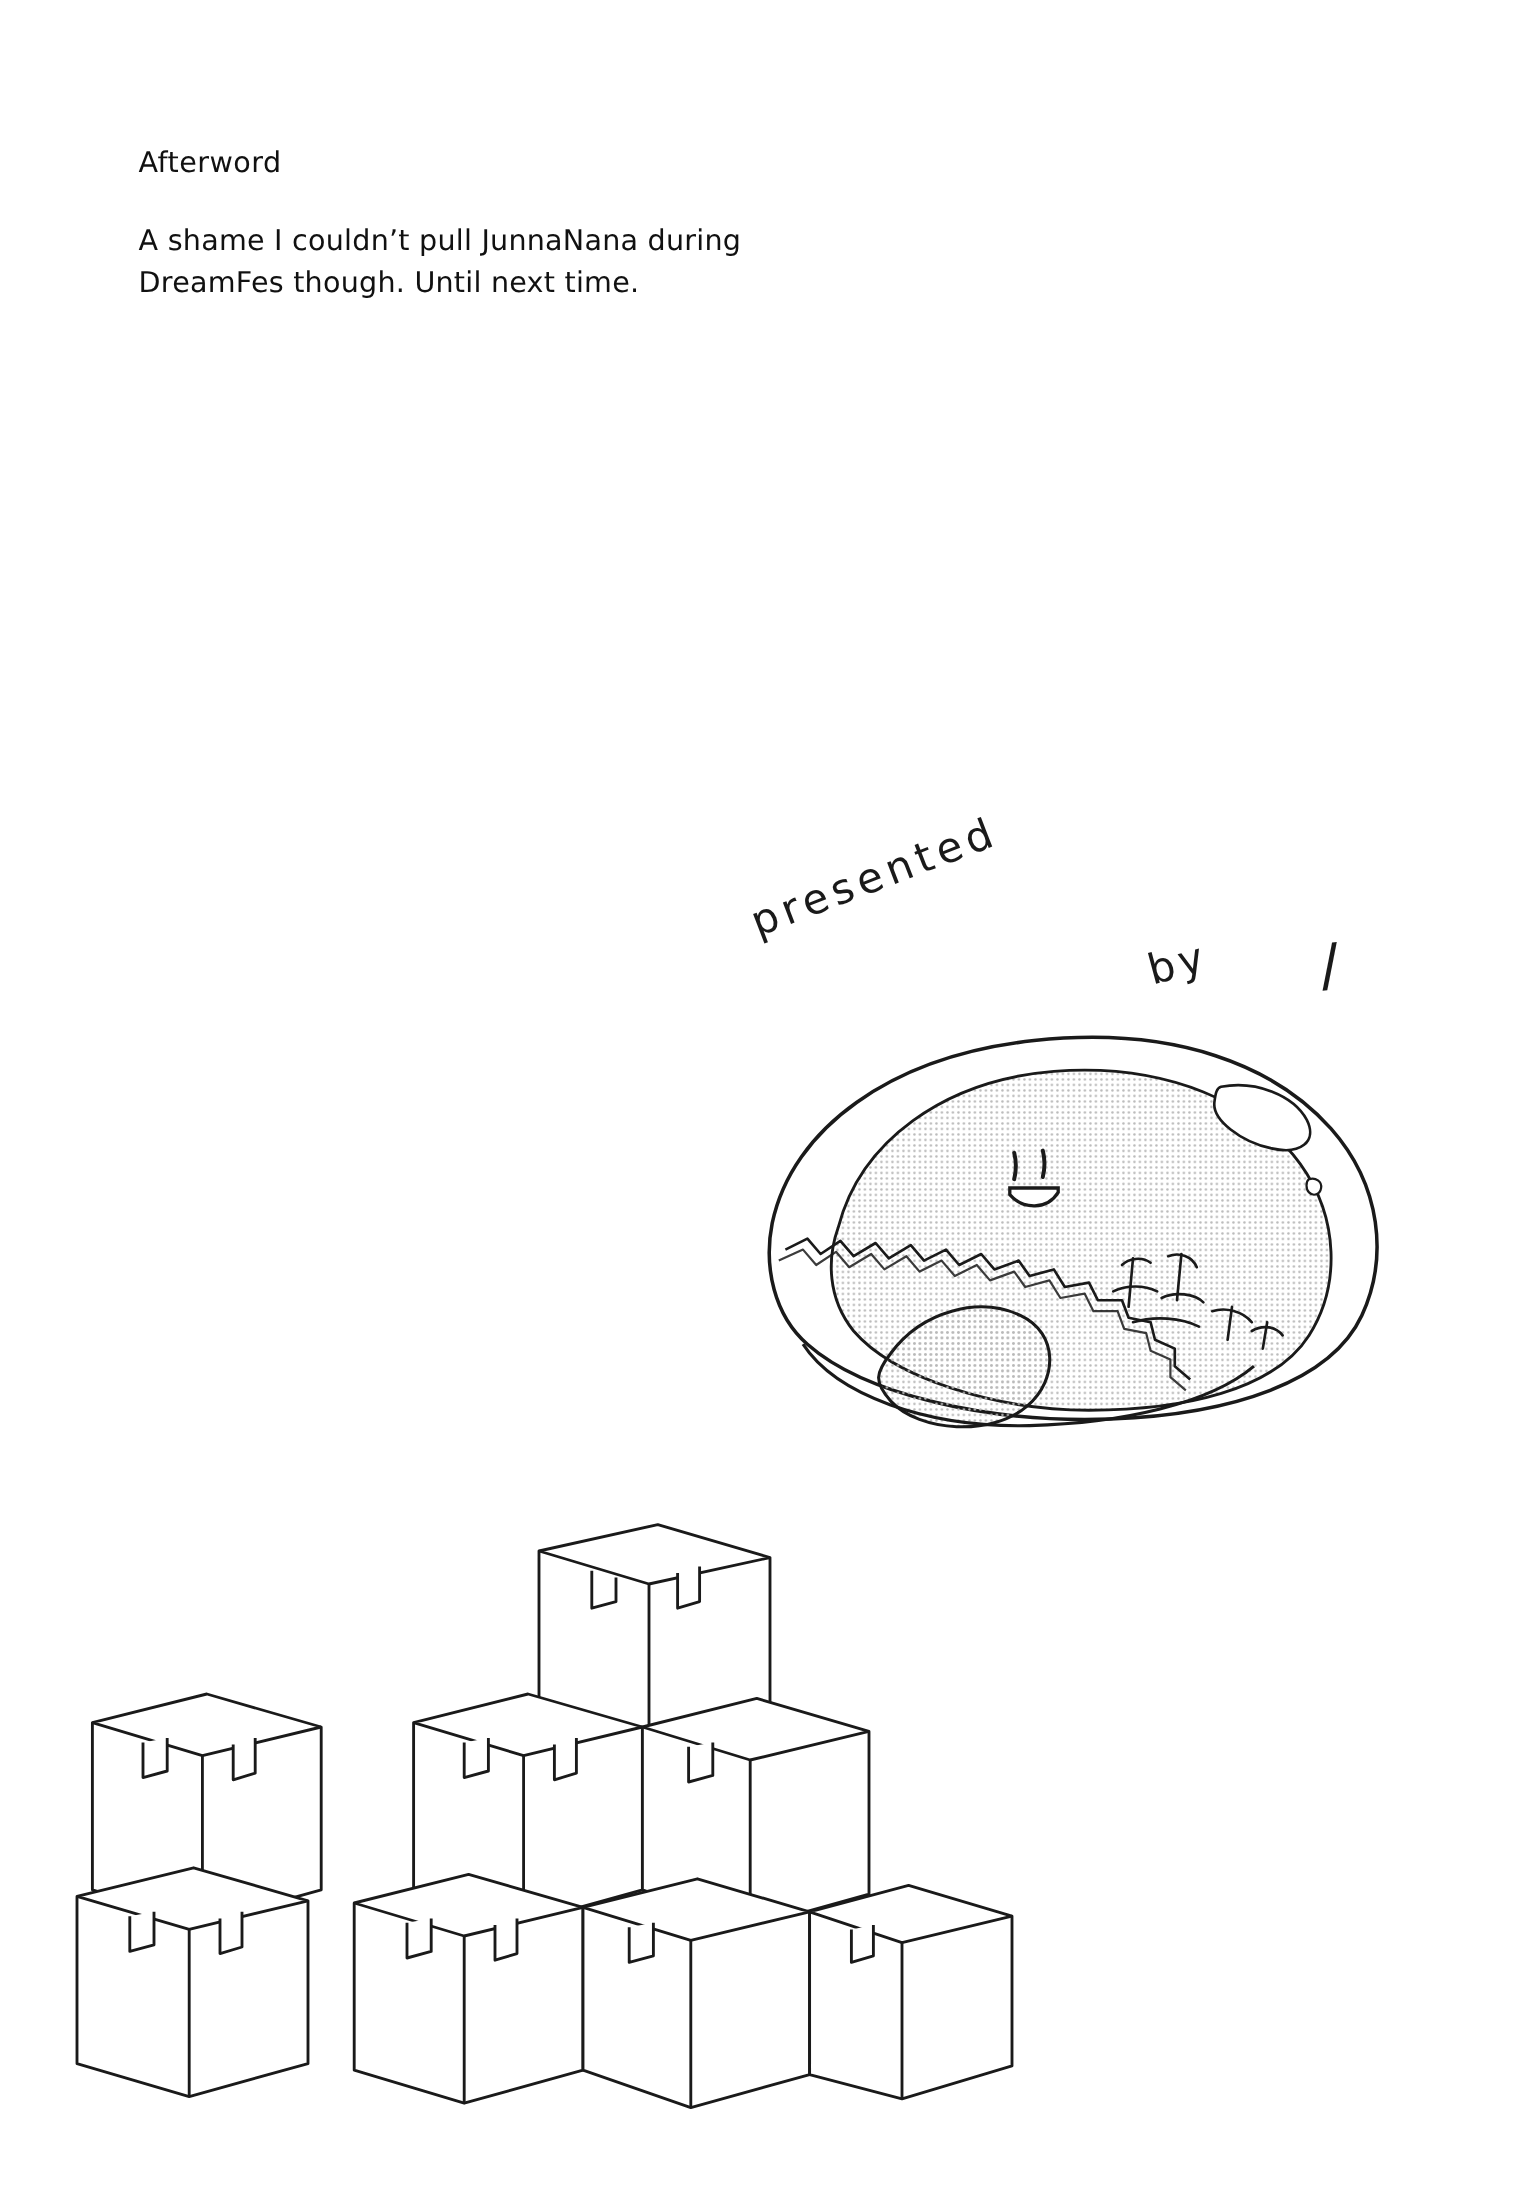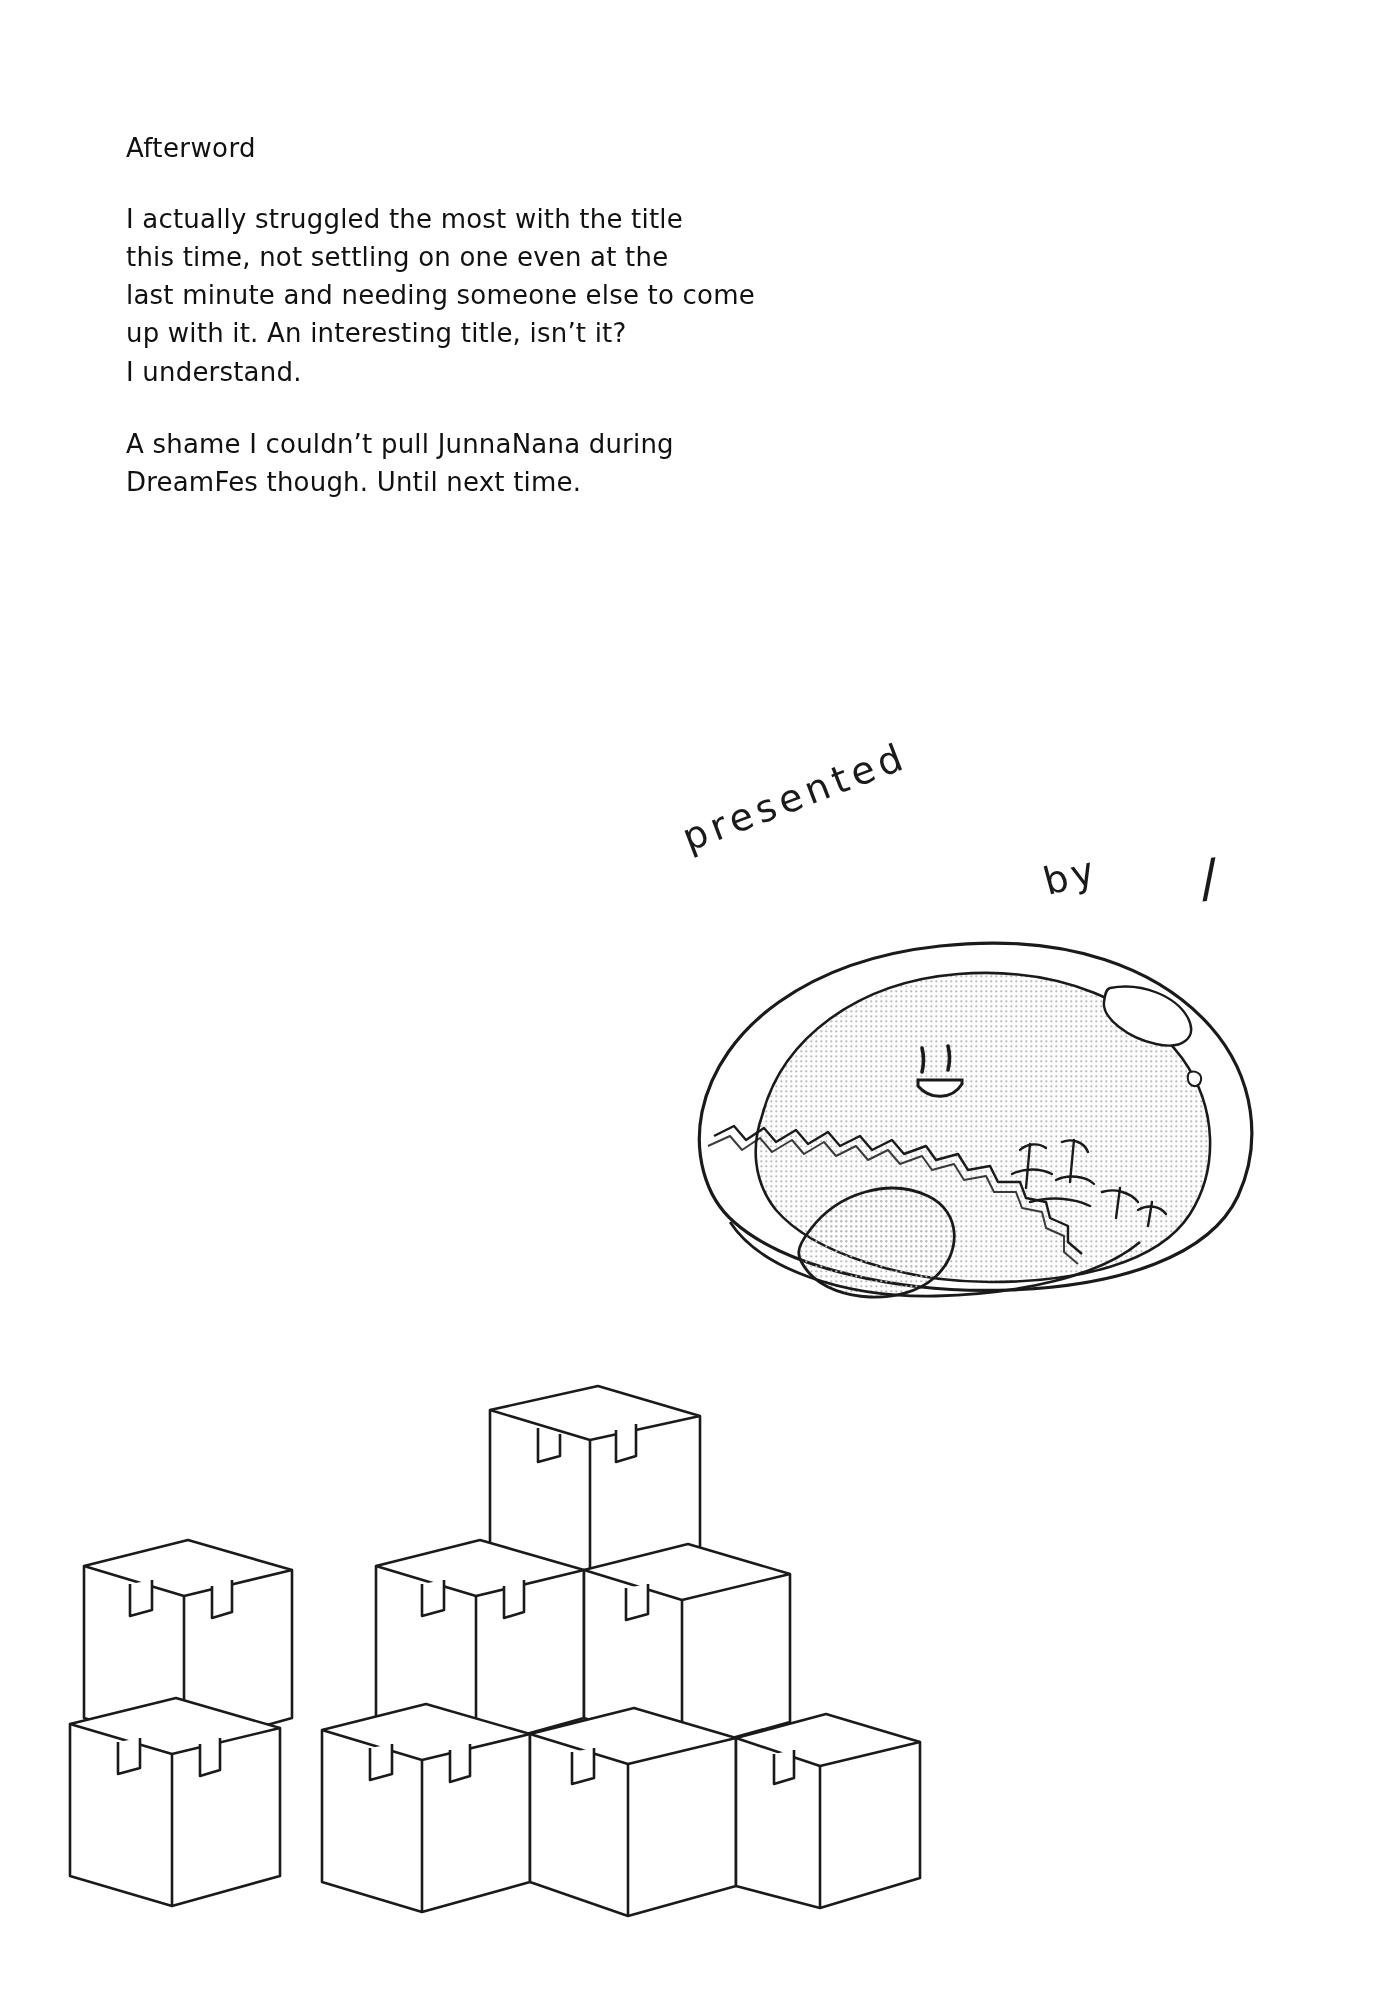--- a/index.html
+++ b/index.html
@@ -100,25 +100,20 @@
   }
   .art-shark svg, .art-boxes svg { display: block; }
 </style>
 </head>
 <body>
 
 <div class="page">
 
   <div class="afterword">
     <div class="afterword-title">Afterword</div>
-    <p class="para">I actually struggled the most with the title
-this time, not settling on one even at the
-last minute and needing someone else to come
-up with it. An interesting title, isn’t it?
-I understand.</p>
     <p class="para">A shame I couldn’t pull JunnaNana during
 DreamFes though. Until next time.</p>
   </div>
 
   <div class="credit">
     <span class="credit-word credit-presented">presented</span>
     <span class="credit-word credit-by">by</span>
     <span class="credit-word credit-slash">/</span>
   </div>
 

